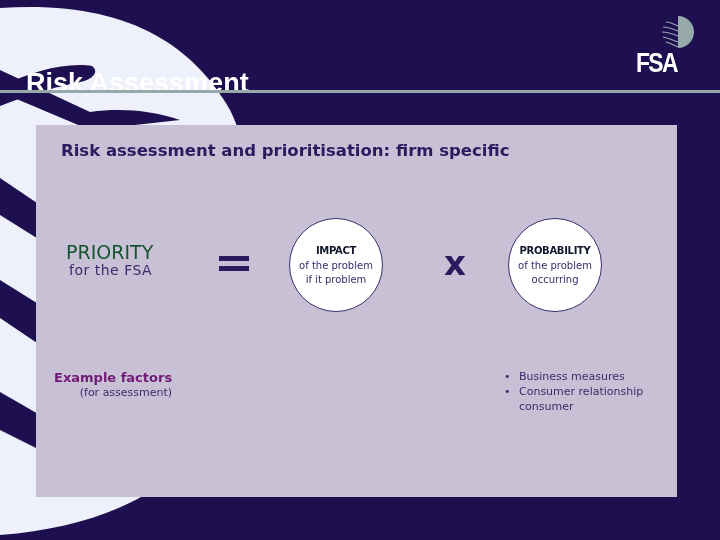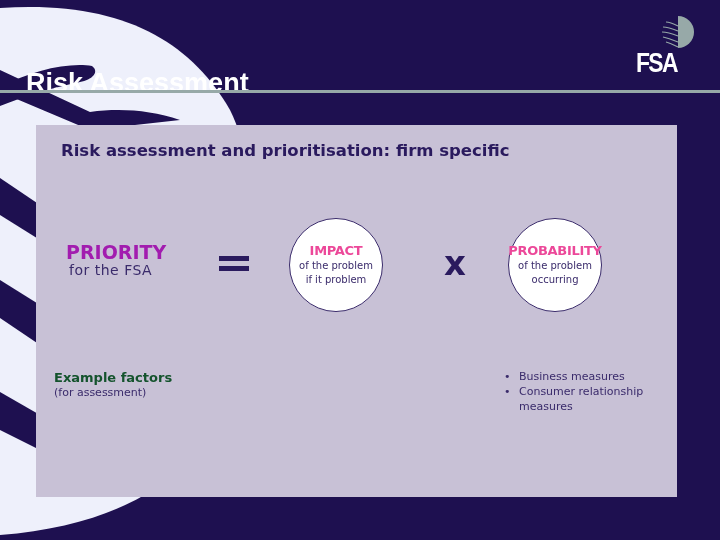--- a/index.html
+++ b/index.html
@@ -27,43 +27,43 @@
   }
   .panel {
     position: absolute; left: 36px; top: 125px; width: 641px; height: 372px;
     background: #c8c1d6; color: #2a1a5e;
   }
   .panel-heading {
     position: absolute; left: 25px; top: 16px;
     font-size: 16.5px; font-weight: bold; color: #2a1a5e;
   }
   .priority { position: absolute; left: 30px; top: 117px; }
-  .priority-title { font-size: 19px; font-weight: bold; color: #a21caf; line-height: 20px; }
+  .priority-title { font-size: 19px; font-weight: normal; color: #14532d; line-height: 20px; }
   .priority-sub { font-size: 14px; color: #3a2b6b; line-height: 17px; padding-left: 3px; letter-spacing: 0.5px; }
   .equals {
     position: absolute; left: 183px; top: 131px; width: 30px; height: 16px;
   }
   .equals div { height: 5px; background: #2a1a5e; margin-bottom: 5px; }
   .times {
     position: absolute; left: 408px; top: 118px; font-size: 34px; font-weight: bold; color: #2a1a5e;
     font-family: "DejaVu Sans", sans-serif;
   }
   .circle {
     position: absolute; width: 92px; height: 92px; border-radius: 50%;
     background: #ffffff; border: 1.5px solid #3a2b6b;
     display: flex; flex-direction: column; align-items: center; justify-content: center;
     text-align: center;
   }
   .circle.impact { left: 253px; top: 93px; }
   .circle.prob { left: 472px; top: 93px; }
-  .circle-title { font-size: 13px; font-weight: bold; color: #ec4899; line-height: 16px; letter-spacing: -0.3px; }
+  .circle-title { font-size: 10px; font-weight: bold; color: #0f172a; line-height: 16px; letter-spacing: -0.3px; }
   .circle-sub { font-size: 10px; color: #3a2b6b; line-height: 14px; }
   .factors-label { position: absolute; left: 18px; top: 245px; }
-  .factors-title { font-size: 13px; font-weight: bold; color: #14532d; line-height: 16px; }
-  .factors-sub { font-size: 11px; color: #3a2b6b; line-height: 14px; }
+  .factors-title { font-size: 13px; font-weight: bold; color: #701a75; line-height: 16px; }
+  .factors-sub { font-size: 11px; color: #3a2b6b; line-height: 14px; text-align: right; }
   ul.bullets {
     position: absolute; margin: 0; padding: 0; list-style: none;
     font-size: 11px; color: #3a2b6b; line-height: 15px;
   }
   ul.bullets li { position: relative; padding-left: 17px; }
   ul.bullets li::before { content: "•"; position: absolute; left: 2px; top: 0; }
   ul.impact-factors { left: 213px; top: 244px; width: 210px; }
   ul.prob-factors { left: 466px; top: 244px; width: 170px; }
 </style>
 </head>
@@ -129,15 +129,15 @@
   </div>
 
   <div class="factors-label">
     <div class="factors-title">Example factors</div>
     <div class="factors-sub">(for assessment)</div>
   </div>
 
 
   <ul class="bullets prob-factors">
     <li>Business measures</li>
-    <li>Consumer relationship measures</li>
+    <li>Consumer relationship consumer</li>
   </ul>
 </div>
 
 </body></html>

